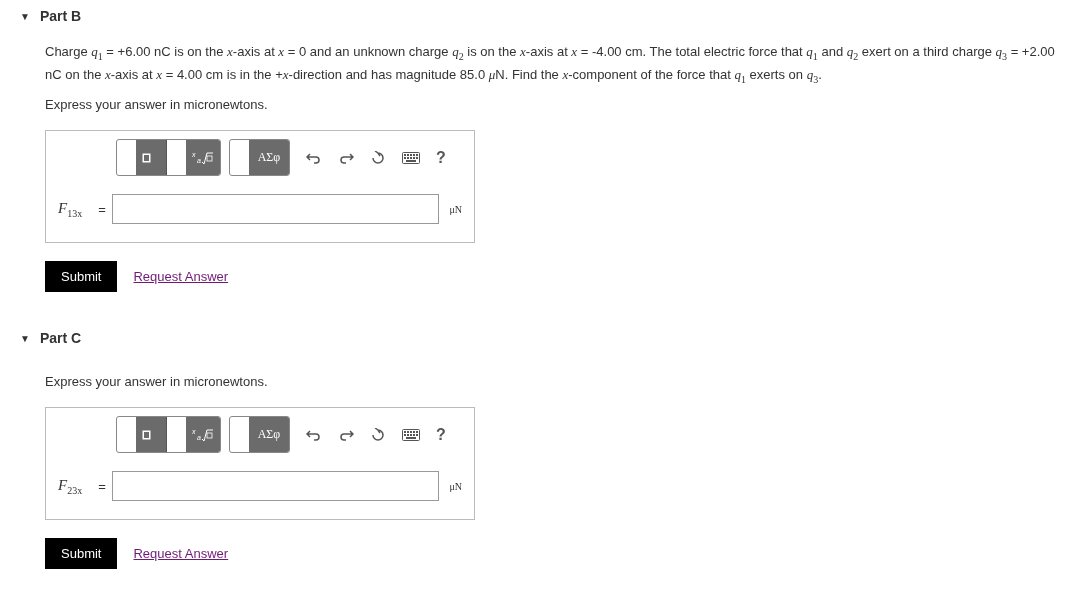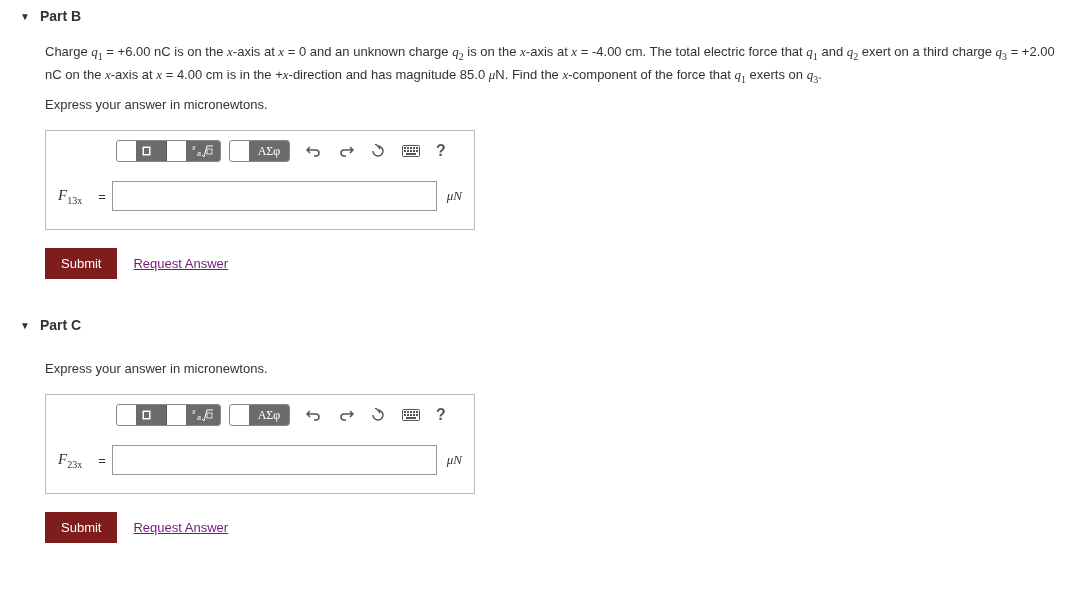--- a/index.html
+++ b/index.html
@@ -58,21 +58,21 @@
       color: #fff;
       border: none;
       border-right: 1px solid #555;
       padding: 4px 6px;
       font-size: 12px;
       cursor: pointer;
       display: flex;
       align-items: center;
       justify-content: center;
       min-width: 28px;
-      height: 20px;
+      height: 35px;
       margin-left: 19px;
     }
     .tb-btn:last-child { border-right: none; }
     .tb-icon-btn {
       background: none;
       border: none;
       color: #555;
       font-size: 15px;
       padding: 4px 8px;
       cursor: pointer;
@@ -96,28 +96,27 @@
     .lhs sub { font-size: 10px; font-style: normal; }
     .eq { margin: 0 6px 0 2px; }
     .answer-input {
       flex: 1;
       height: 30px;
       border: 1px solid #999;
       padding: 4px 6px;
       font-size: 14px;
     }
     .unit {
-      font-style: italic;
       font-family: 'Times New Roman', serif;
-      font-size: 13px;
+      font-size: 10px;
       margin-left: 10px;
     }
     .actions { display: flex; align-items: center; gap: 16px; }
     .submit-btn {
-      background: #7f1d1d;
+      background: #000000;
       color: #fff;
       border: none;
       padding: 8px 16px;
       font-size: 13px;
       cursor: pointer;
     }
     .link-btn {
       background: none;
       border: none;
       color: #701a75;

